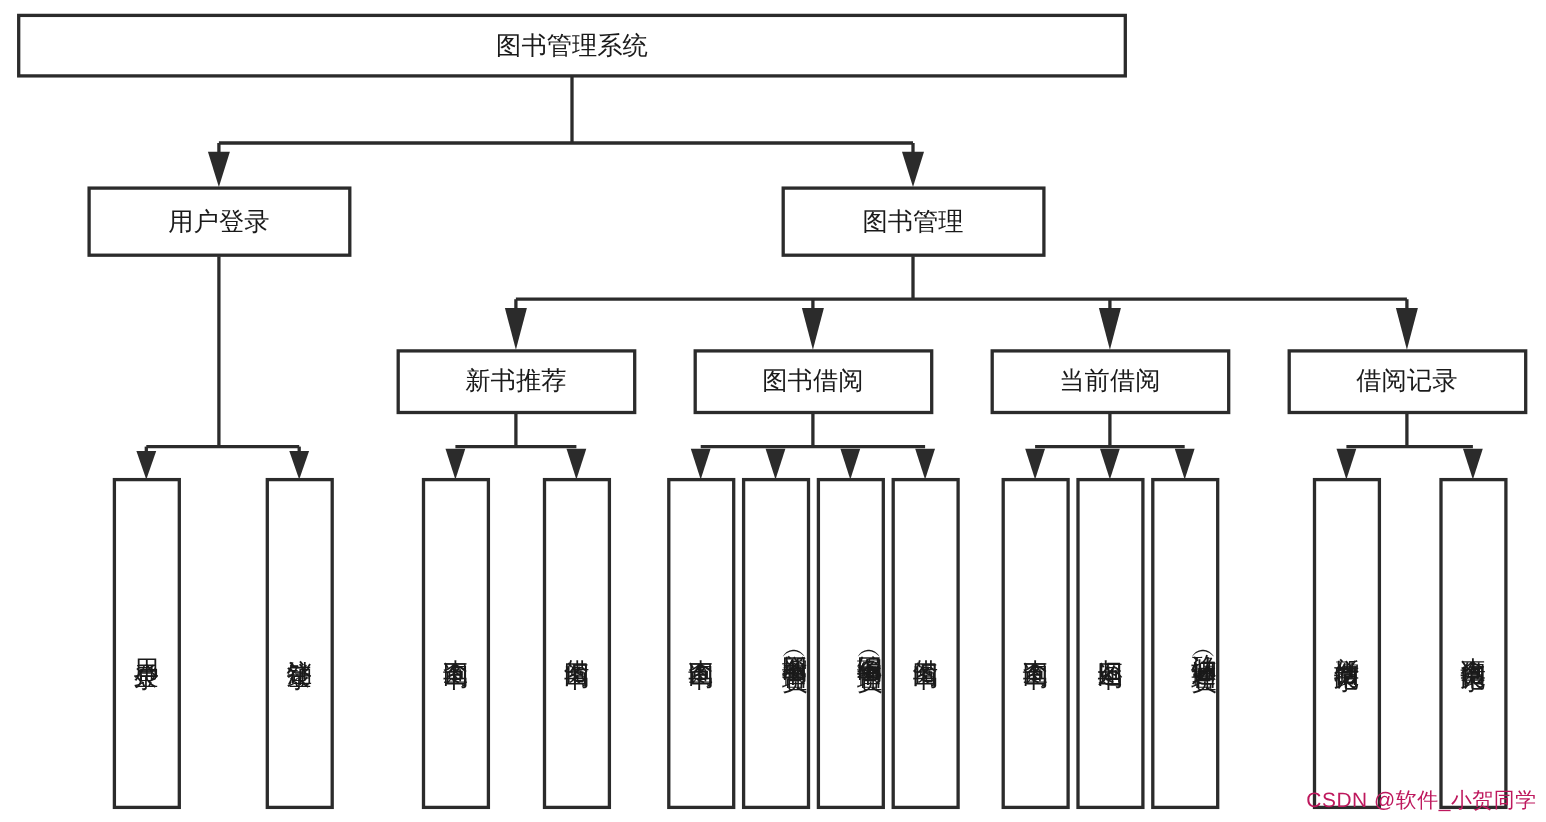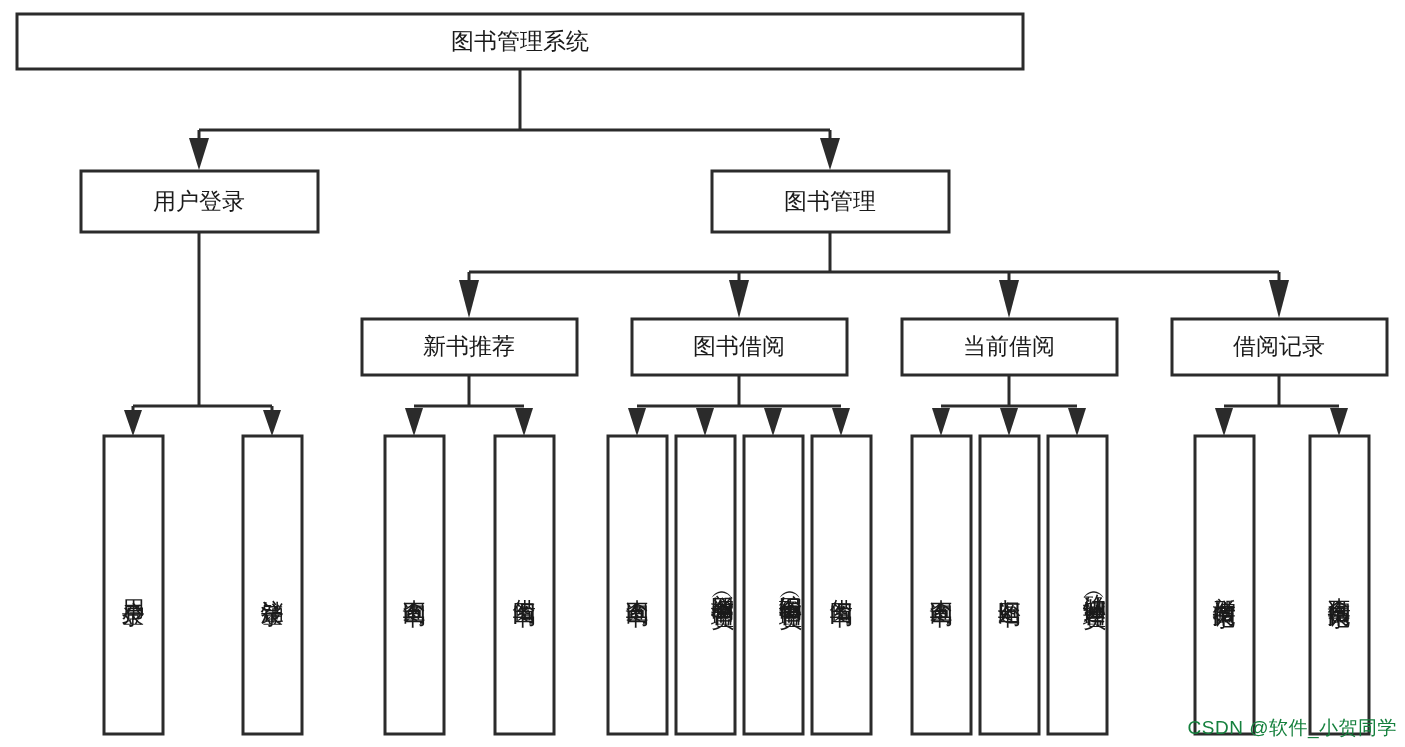--- a/index.html
+++ b/index.html
@@ -59,21 +59,21 @@
     white-space: nowrap;
     text-align: center;
     pointer-events: none;
   }
   .watermark {
     position: absolute;
     right: 8px;
     bottom: 6px;
     font-family: "Liberation Sans", "DejaVu Sans", sans-serif;
     font-size: 19px;
-    color: #15803d;
+    color: #be185d;
     letter-spacing: 0.5px;
     white-space: nowrap;
   }
 </style>
 </head>
 <body>
 
 <div id="diagram-root">
 
   <svg class="diagram" viewBox="0 0 1405 747">

